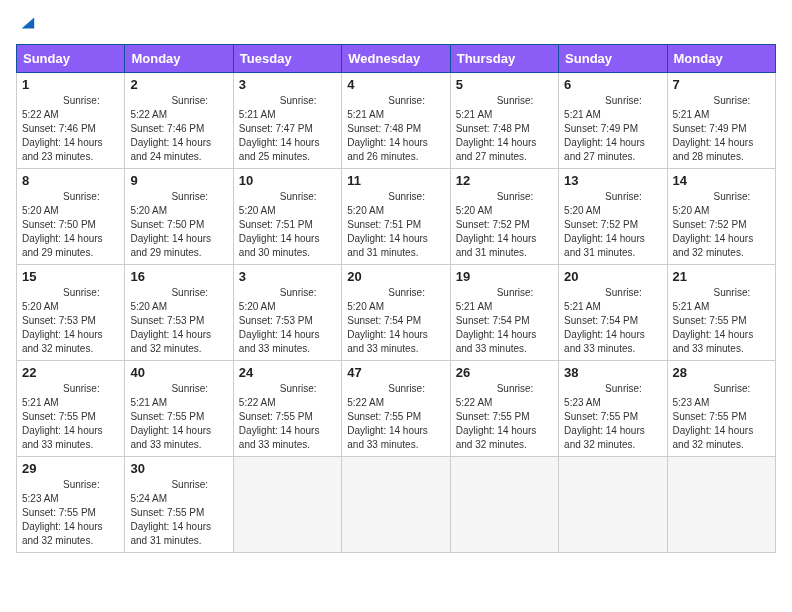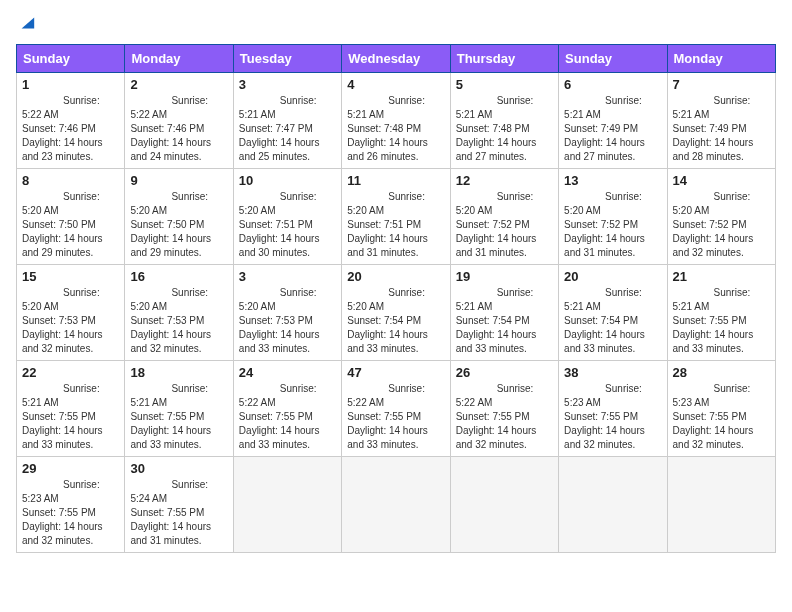--- a/index.html
+++ b/index.html
@@ -211,21 +211,21 @@
         <span class="day-number">21</span>
         <span class="day-info">Sunrise: 5:21 AM<br>Sunset: 7:55 PM<br>Daylight: 14 hours and 33 minutes.</span>
       </td>
       </tr>
       <tr>
         <td>
         <span class="day-number">22</span>
         <span class="day-info">Sunrise: 5:21 AM<br>Sunset: 7:55 PM<br>Daylight: 14 hours and 33 minutes.</span>
       </td>
         <td>
-        <span class="day-number">18</span>
+        <span class="day-number">40</span>
         <span class="day-info">Sunrise: 5:21 AM<br>Sunset: 7:55 PM<br>Daylight: 14 hours and 33 minutes.</span>
       </td>
         <td>
         <span class="day-number">24</span>
         <span class="day-info">Sunrise: 5:22 AM<br>Sunset: 7:55 PM<br>Daylight: 14 hours and 33 minutes.</span>
       </td>
         <td>
         <span class="day-number">47</span>
         <span class="day-info">Sunrise: 5:22 AM<br>Sunset: 7:55 PM<br>Daylight: 14 hours and 33 minutes.</span>
       </td>

